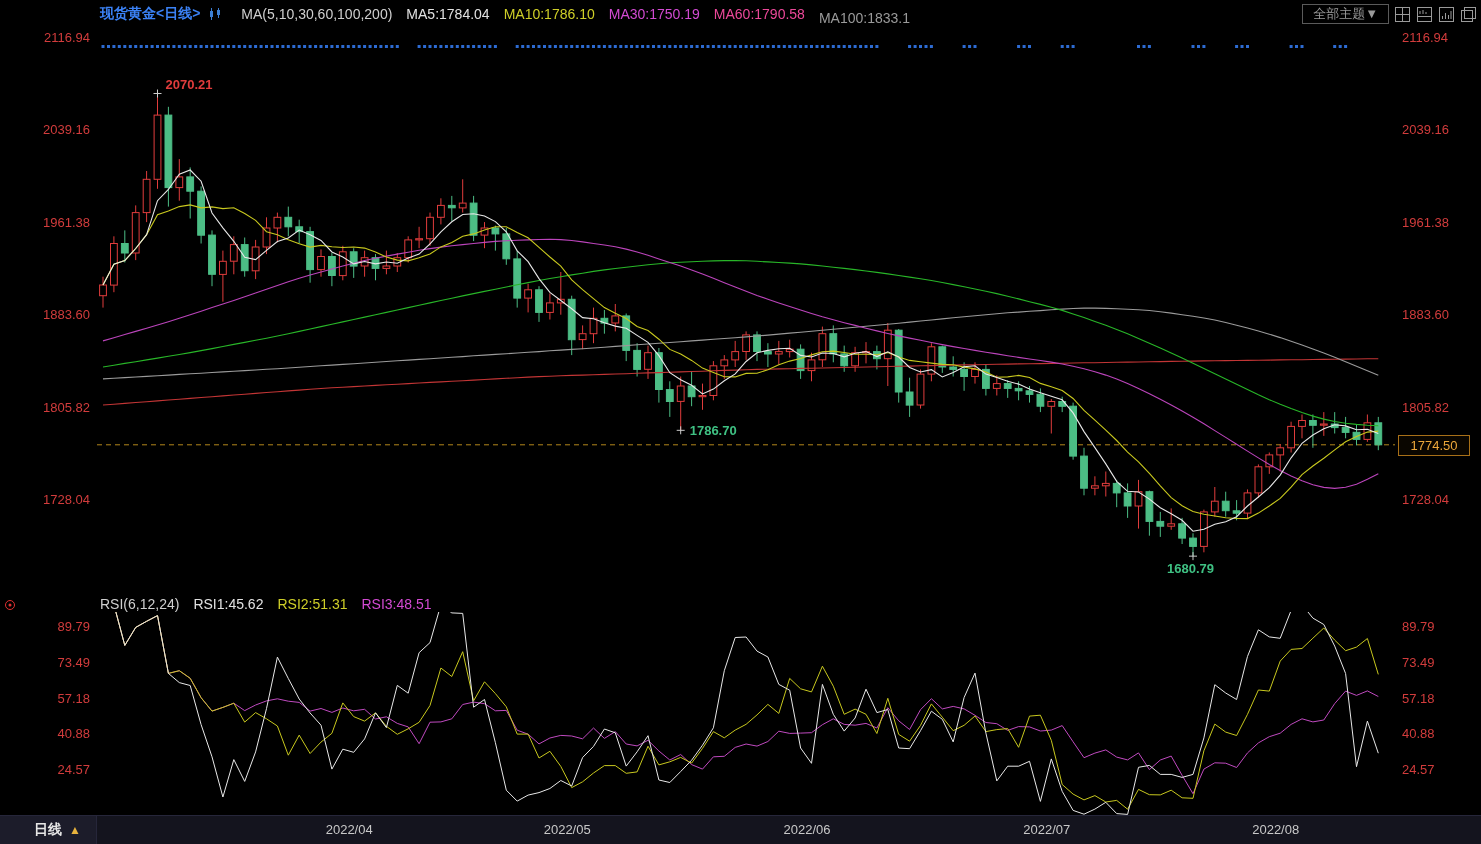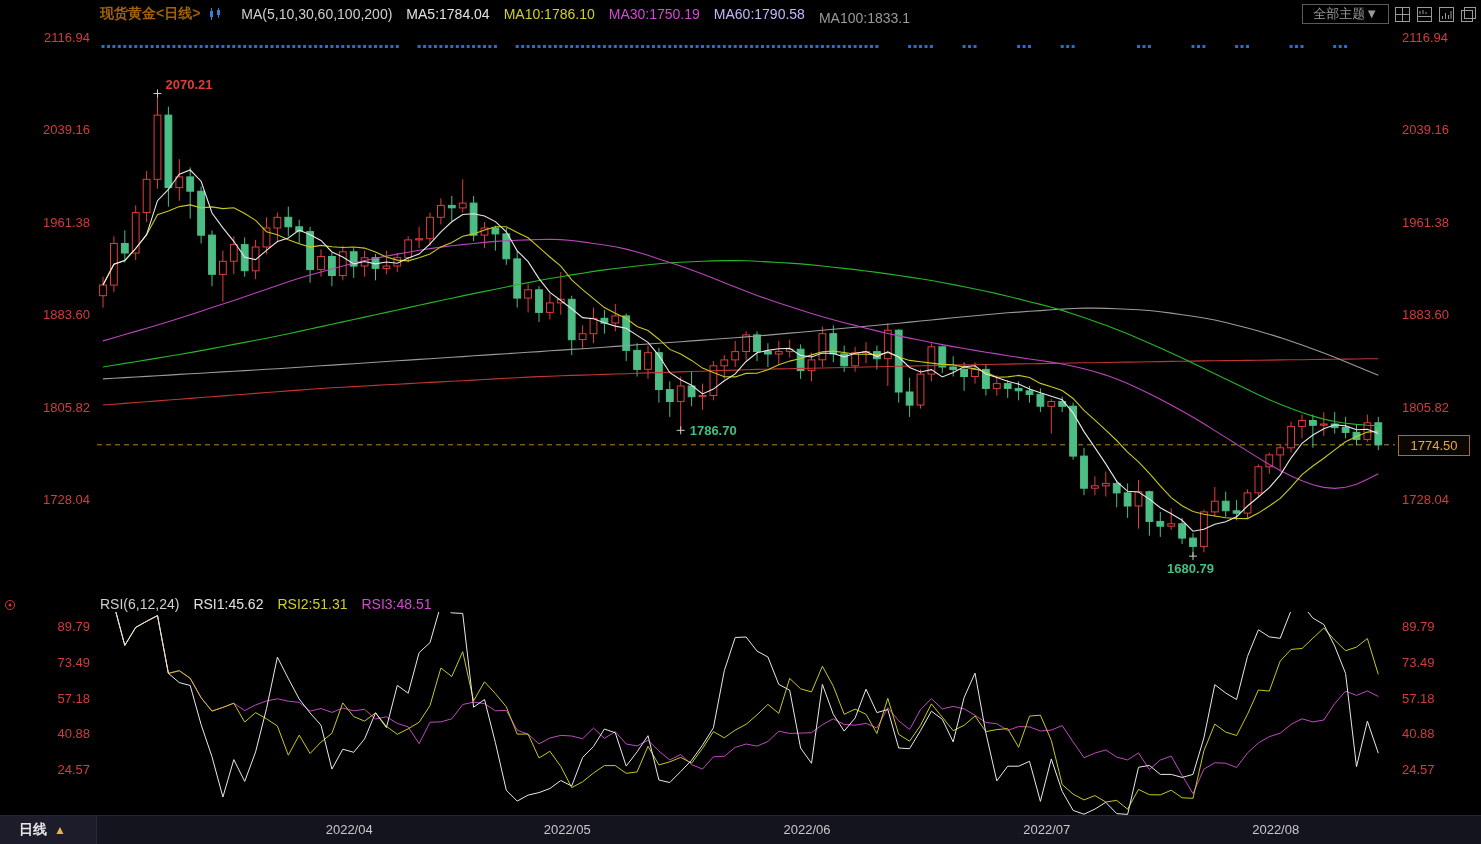--- a/index.html
+++ b/index.html
@@ -1,44 +1,44 @@
 <!DOCTYPE html>
 <html><head>
 <meta charset="utf-8">
 <style>
   html,body{margin:0;padding:0;background:#000;}
   .app{position:relative;width:1481px;height:844px;background:#000;overflow:hidden;
        font-family:"Liberation Sans",sans-serif;}
   
   .hdr{position:absolute;top:0;left:0;right:0;height:28px;display:flex;align-items:center;z-index:6;}
-  .hdr .title{margin-left:100px;color:#a16207;font-size:14px;font-weight:bold;white-space:nowrap;}
+  .hdr .title{margin-left:100px;color:#3b82f6;font-size:14px;font-weight:bold;white-space:nowrap;}
   .kline-ico{display:inline-flex;margin:0 6px 0 8px;}
   .lg{font-size:14px;margin-left:14px;white-space:nowrap;}
   .c-white{color:#e2e2e2;} .c-yellow{color:#cfcf28;} .c-magenta{color:#d24ad2;}
-  .c-green{color:#c4b5fd;} .c-gray{color:#9a9a9a;margin-top:8px;} .c-dim{color:#cfcfcf;}
+  .c-green{color:#ec4899;} .c-gray{color:#9a9a9a;margin-top:8px;} .c-dim{color:#cfcfcf;}
   .hdr-right{position:absolute;right:4px;top:4px;display:flex;align-items:center;gap:5px;}
   .theme-btn{background:transparent;border:1px solid #5a5a5a;color:#9a9a9a;font-size:13px;
              height:20px;line-height:18px;padding:0 10px;cursor:pointer;
              font-family:"Liberation Sans",sans-serif;}
   .tool-ico{display:inline-flex;width:17px;height:17px;cursor:pointer;}
   
   .rsi-hdr{position:absolute;top:596px;left:100px;display:flex;align-items:center;z-index:6;}
   .rsi-hdr .lg:first-child{margin-left:0;}
   .panel-bullet{position:absolute;top:598px;left:3px;z-index:6;display:inline-flex;}
   
   #chart-svg{position:absolute;left:0;top:0;z-index:2;}
   
   .price-tag{position:absolute;left:1398px;width:70px;height:19px;z-index:5;
              border:1px solid #a87018;background:#0a0600;color:#eda83a;
              font-size:13px;line-height:19px;text-align:center;}
   
   .bottom-bar{position:absolute;left:0;right:0;bottom:0;height:28px;background:#14141e;
               border-top:1px solid #26263a;z-index:6;}
   .tf-tab{position:absolute;left:0;top:0;bottom:0;width:97px;background:#1c1c2a;
-          display:flex;align-items:center;padding-left:19px;gap:7px;cursor:pointer;
+          display:flex;align-items:center;padding-left:34px;gap:7px;cursor:pointer;
           color:#e6e6e6;font-size:14px;font-weight:bold;border-right:1px solid #26263a;box-sizing:border-box;}
   .tab-arrow{color:#e8b33d;font-size:12px;}
   .date-label{position:absolute;top:6px;color:#c8c8c8;font-size:13px;}
 </style>
 </head>
 <body>
 
 <div class="app">
 
   <div class="hdr">

